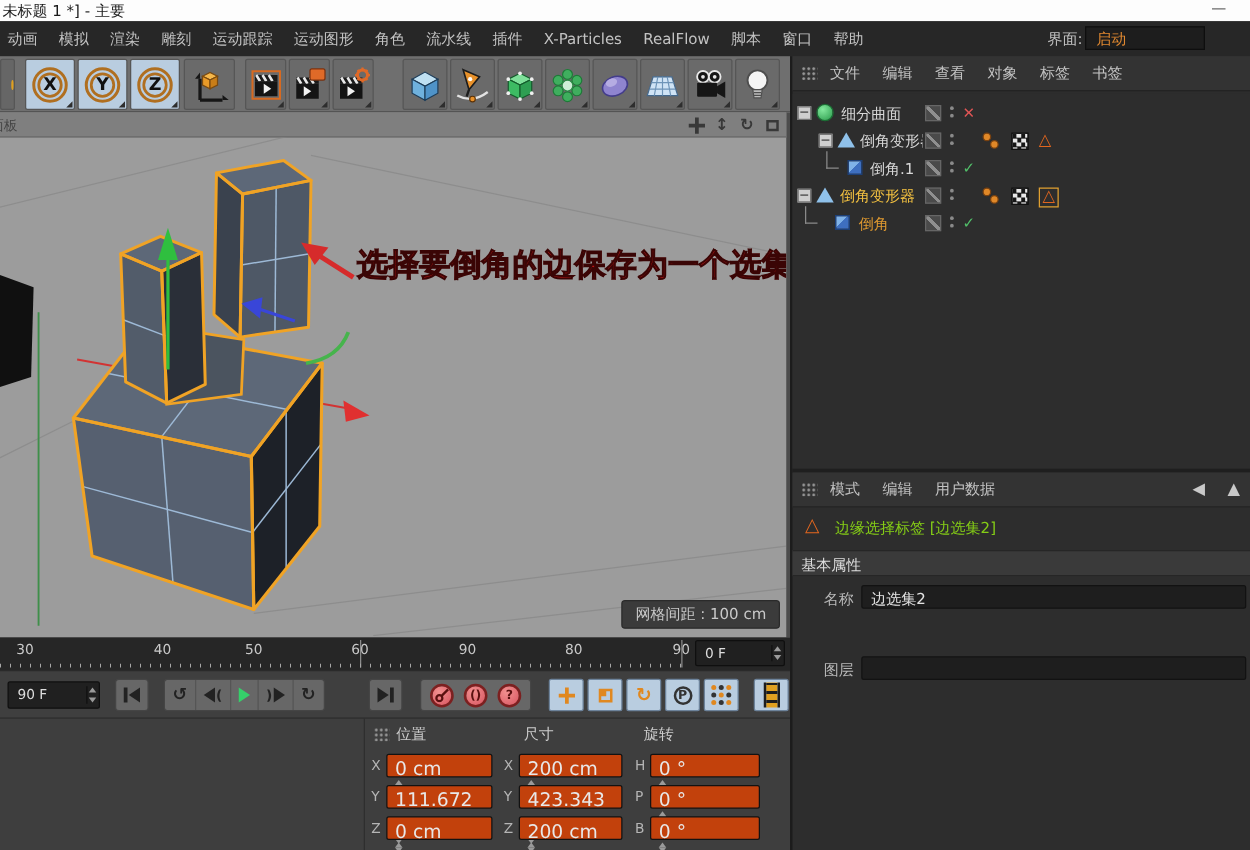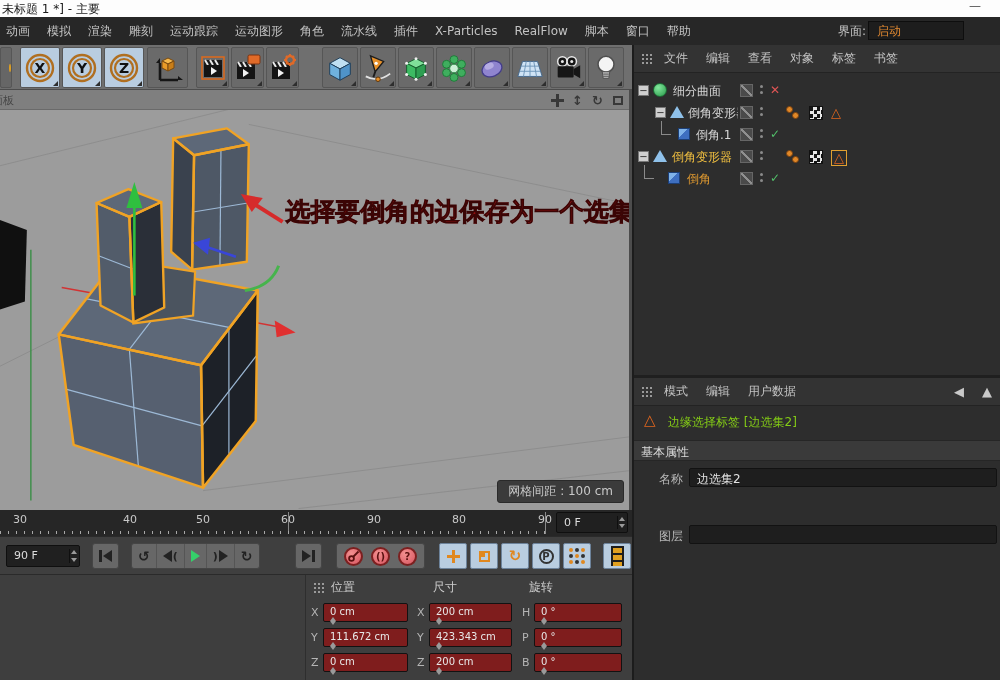--- a/index.html
+++ b/index.html
@@ -93,25 +93,25 @@
   .pcirc { width:15px; height:15px; border:2px solid #333; border-radius:50%; color:#333;
     font-size:10px; font-weight:bold; display:flex; align-items:center; justify-content:center; }
   .dotgrid { display:grid; grid-template-columns:repeat(3,5px); grid-auto-rows:5px; gap:1px; }
   .dotgrid i { width:4px; height:4px; border-radius:50%; }
   .dotgrid .o { background:#e08820; } .dotgrid .d { background:#333; }
   .film { width:13px; height:20px; background:repeating-linear-gradient(180deg,#1d1d1d 0 2px,#e0a020 2px 7px);
     border-left:2px solid #1d1d1d; border-right:2px solid #1d1d1d; }
 
   
   .bottombar { position:absolute; left:0; top:575px; width:632px; height:105px; background:#3e3e3e; }
-  .coords { position:absolute; left:305px; top:0; width:327px; height:105px; border-left:1px solid #2e2e2e;text-decoration:underline; }
+  .coords { position:absolute; left:291px; top:0; width:327px; height:105px; border-left:1px solid #2e2e2e;text-decoration:underline; }
   .chead { position:absolute; top:4px; font-size:12px; color:#cccccc; }
   .clabel { position:absolute; font-size:11px; color:#b5b5b5; }
-  .cfield { position:absolute; height:19px; background:#7f1d1d; border:1px solid #121212; border-radius:2px;
-    color:#e8e8e8; font-size:10px; padding:2px 0 0 6px; }
+  .cfield { position:absolute; height:19px; background:#c2410c; border:1px solid #121212; border-radius:2px;
+    color:#e8e8e8; font-size:15px; padding:2px 0 0 6px; }
   .gridicon { width:13px; height:11px;
     background-image:radial-gradient(#9a9a9a 1px, transparent 1.2px); background-size:4px 4px; }
 
   
   .rightpanel { position:absolute; left:632px; top:45px; width:368px; height:635px; background:#2d2d2d;
     border-left:2px solid #1c1c1c; font-size:12px; }
   .pmenu { position:absolute; left:0; width:100%; height:28px; background:#333333;
     border-bottom:1px solid #232323; display:flex; align-items:center; gap:0; }
   .pmenu .gridicon { margin:0 10px 0 7px; }
   .pmenu .mi { color:#c3c3c3; margin-right:18px; white-space:nowrap; }

